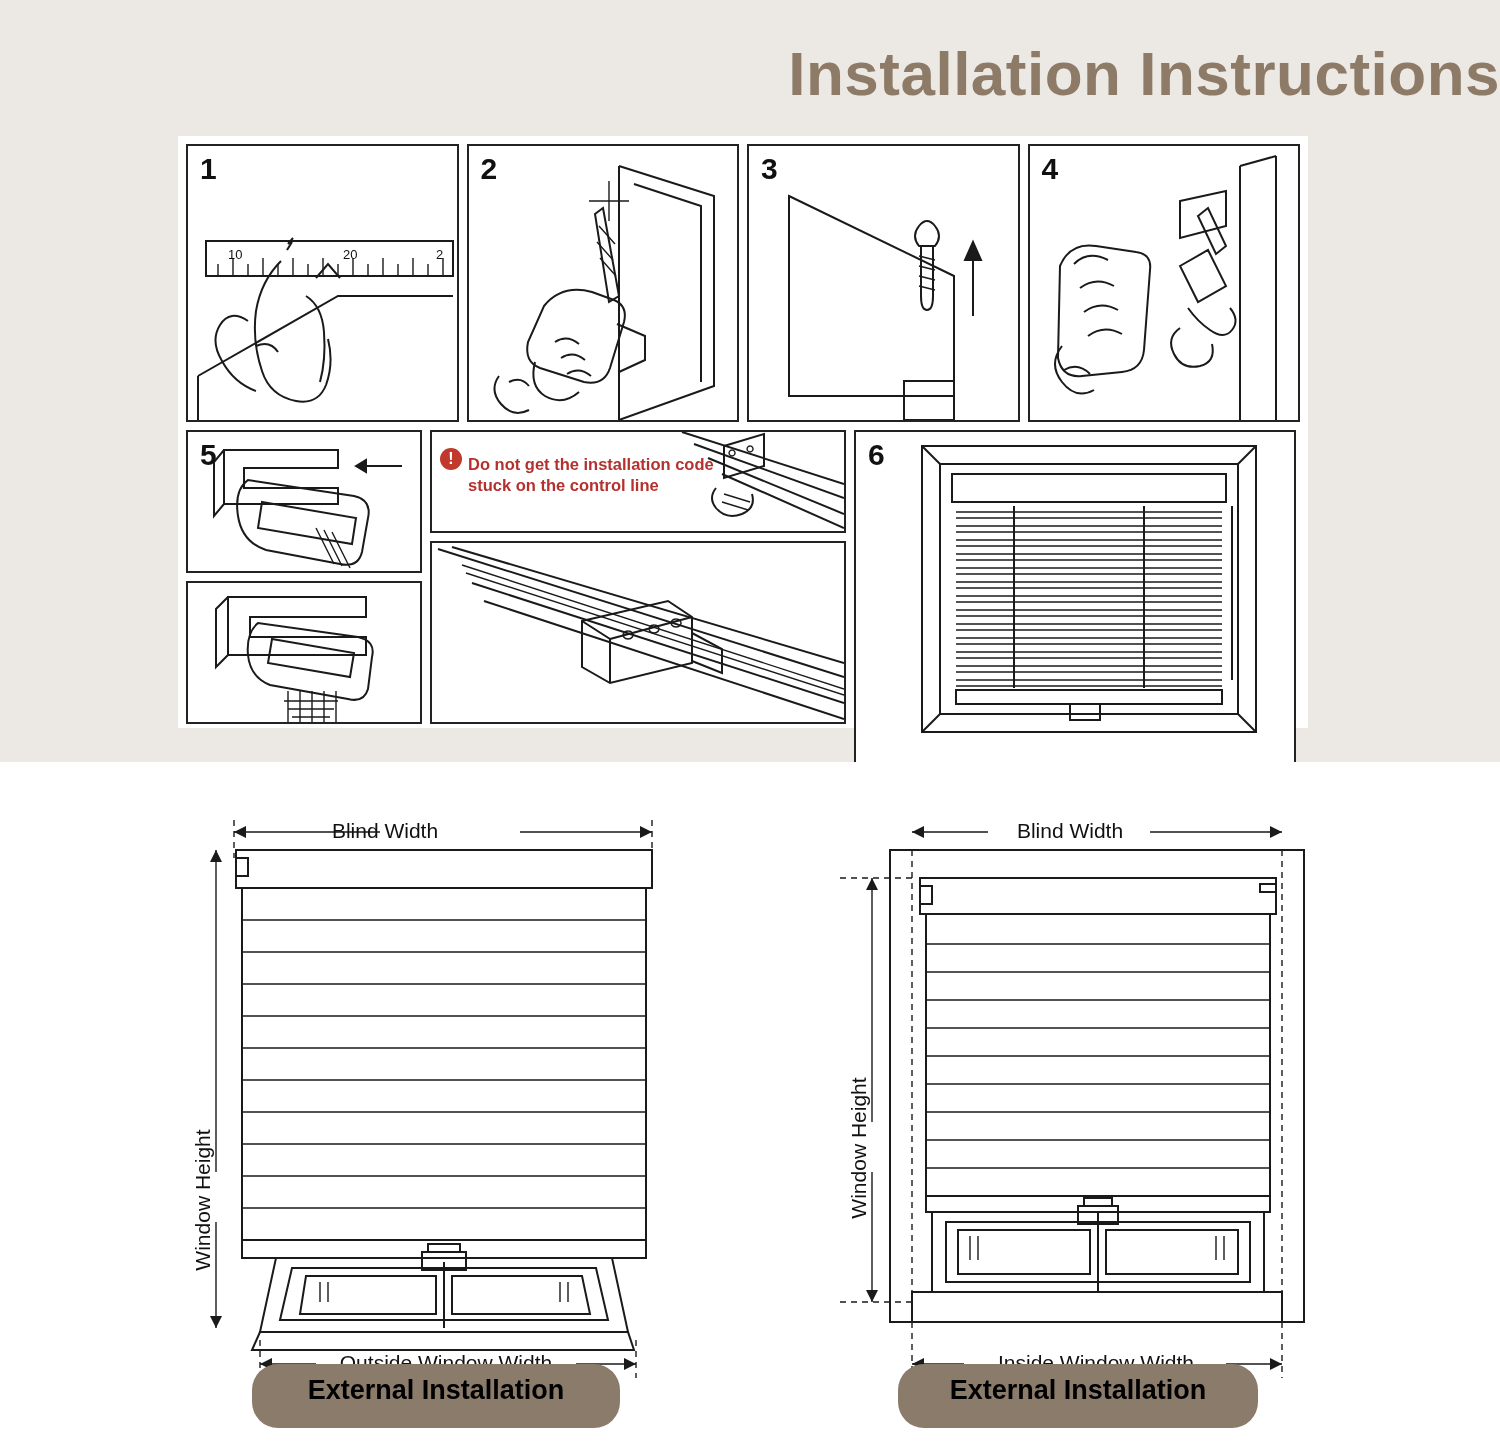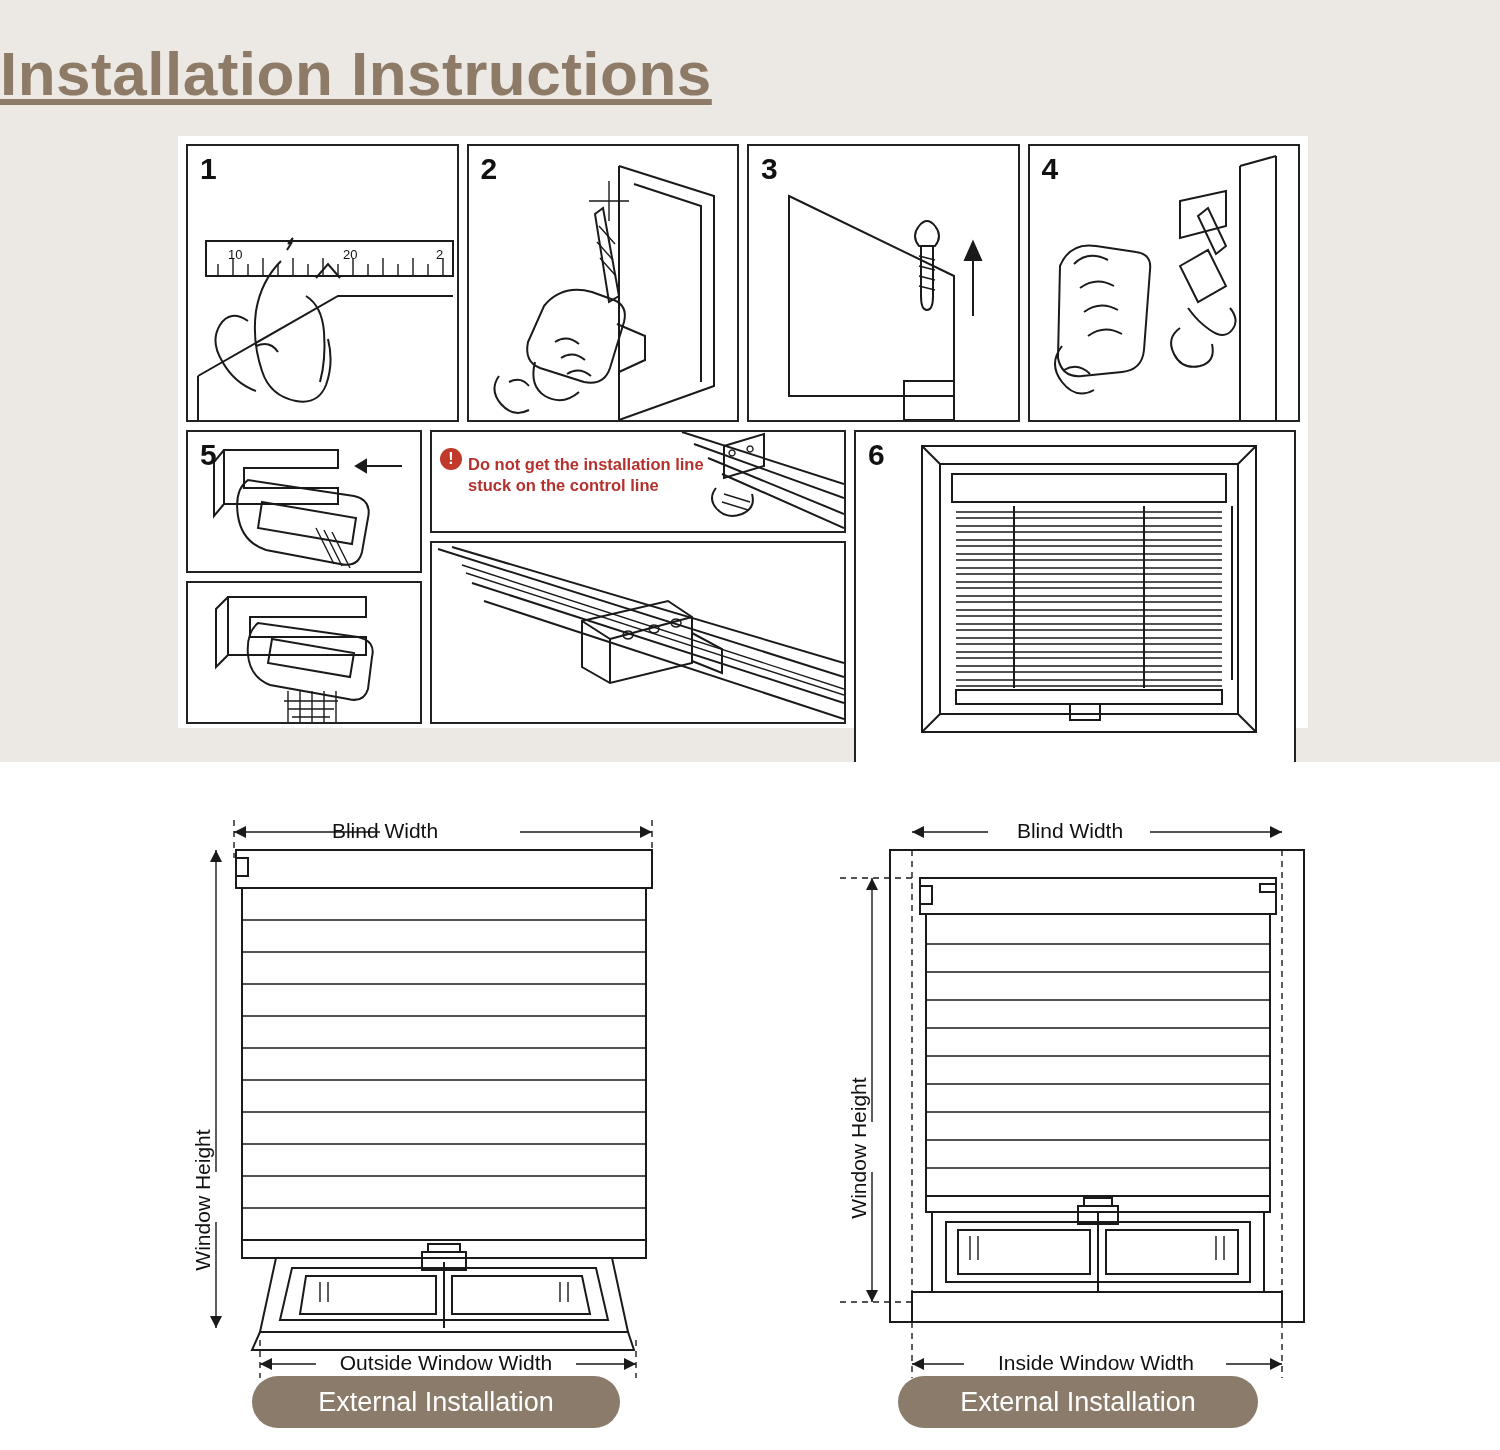--- a/index.html
+++ b/index.html
@@ -20,27 +20,26 @@
     width: 1500px;
     height: 762px;
     background: #ece8e3;
     box-sizing: border-box;
   }
   .main-title {
     position: absolute;
     top: 38px;
     left: 0;
     width: 1500px;
-    text-align: left;
+    text-align: right;
     font-size: 62px;
     font-weight: bold;
     color: #8d7b68;
     letter-spacing: 0.5px;
     font-family: "Liberation Sans", sans-serif;
-    text-decoration: underline;
   }
   .steps-board {
     position: absolute;
     left: 178px;
     top: 136px;
     width: 1130px;
     height: 592px;
     background: #ffffff;
     padding: 8px;
     box-sizing: border-box;
@@ -106,28 +105,29 @@
   .diagram-wrap {
     position: absolute;
     top: 30px;
   }
   .diagram-left  { left: 20px;  width: 720px; height: 600px; }
   .diagram-right { left: 760px; width: 720px; height: 600px; }
 
   .pill {
     position: absolute;
     bottom: 22px;
-    height: 52px;
+    height: 64px;
     border-radius: 26px;
     background: #8b7b6b;
-    color: #ffffff;
+    color: #000000;
     font-size: 27px;
     line-height: 52px;
     text-align: center;
     font-family: "Liberation Sans", sans-serif;
+    font-weight: bold;
   }
   .pill-left  { left: 252px; width: 368px; }
   .pill-right { left: 898px; width: 360px; }
 
   svg { display: block; }
   .ln  { fill: none; stroke: #1a1a1a; stroke-width: 2; }
   .ln-thin { fill: none; stroke: #1a1a1a; stroke-width: 1.4; }
   .ln-dash { fill: none; stroke: #1a1a1a; stroke-width: 1.4; stroke-dasharray: 6 5; }
   .lbl { font-family: "Liberation Sans", sans-serif; font-size: 21px; fill: #111; }
 </style>
@@ -237,21 +237,21 @@
             <path class="ln-thin" d="M96 118 L150 118 M100 126 L146 126 M104 134 L142 134"></path>
             <path class="ln-thin" d="M100 108 L100 139 M112 108 L112 139 M124 108 L124 139 M136 108 L136 139 M148 108 L148 139"></path>
           </svg>
         </div>
       </div>
 
       <div style="display:flex;flex-direction:column;gap:8px;">
         <div class="step-cell" style="width:416px;height:103px">
           <div class="warn-badge">!</div>
           <div class="warn-text">
-            <div>Do not get the installation line</div>
+            <div>Do not get the installation code</div>
             <div>stuck on the control line</div>
           </div>
           <svg width="412" height="99" viewBox="0 0 412 99" style="position:absolute;left:0;top:0">
             <path class="ln" d="M250 0 L412 52 M262 12 L412 66 M276 26 L412 82 M290 42 L412 96"></path>
             <path class="ln" d="M292 14 L332 2 L332 34 L292 46 Z"></path>
             <path class="ln" d="M292 14 L292 46"></path>
             <path class="ln-thin" d="M300 18 a3 3 0 1 0 0.1 0 M318 14 a3 3 0 1 0 0.1 0"></path>
             <path class="ln" d="M284 56 q-8 10 0 20 q10 12 26 6 q14 -6 10 -20"></path>
             <path class="ln-thin" d="M292 62 L318 70 M290 70 L316 78"></path>
           </svg>

